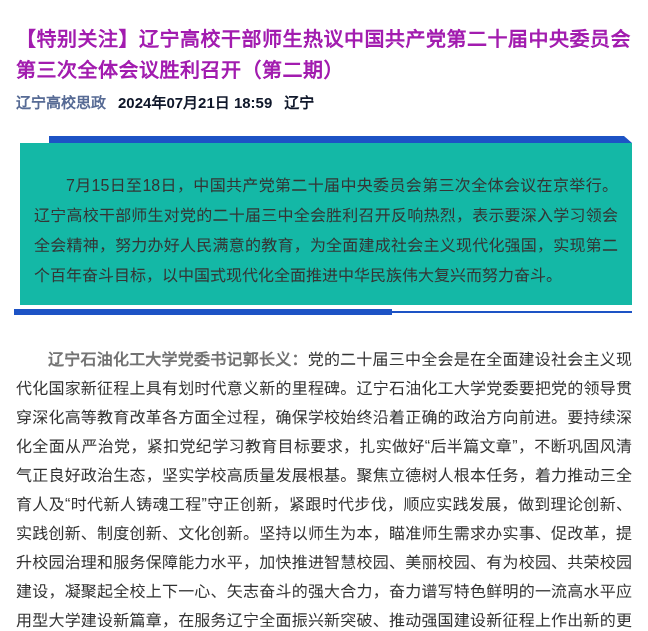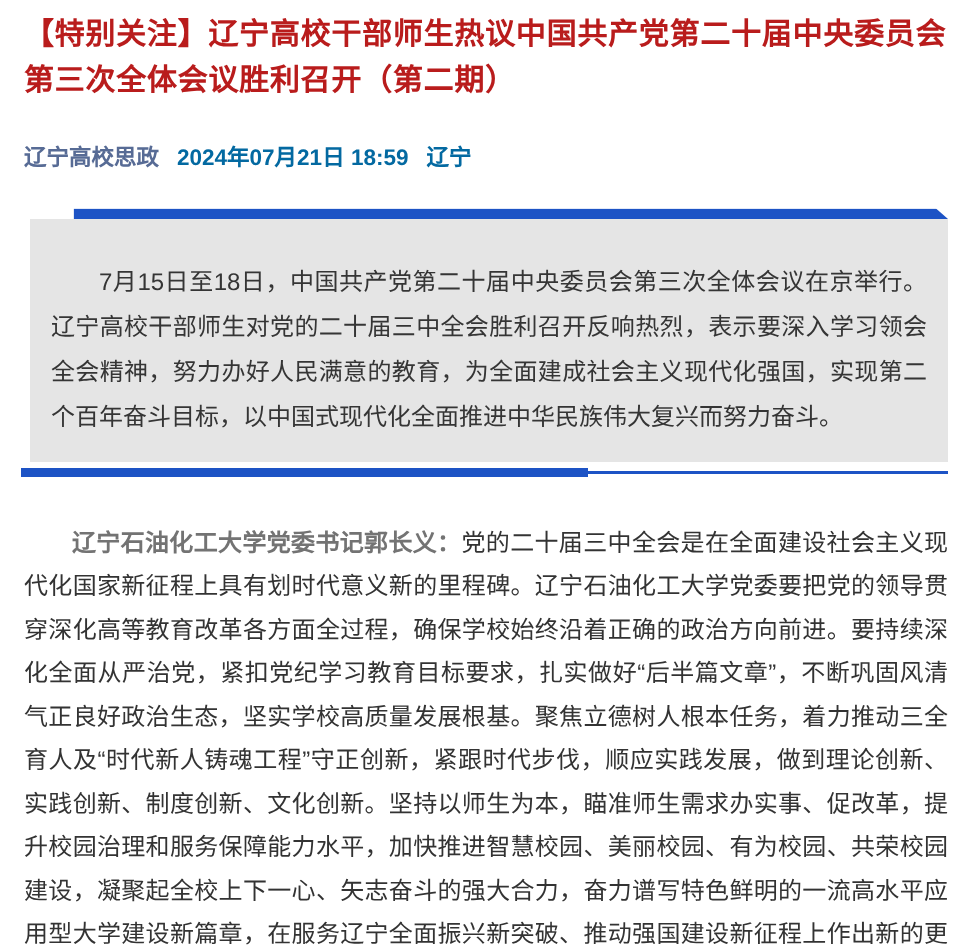--- a/index.html
+++ b/index.html
@@ -7,41 +7,41 @@
   body {
     width:648px; height:631px; overflow:hidden;
     font-family:"Liberation Sans","DejaVu Sans",sans-serif;
     -webkit-font-smoothing:antialiased;
   }
   .page { width:648px; height:631px; background:#ffffff; }
   .content { padding:0 16px; }
 
   
   .title {
-    padding-top:8px;
+    padding-top:24px;
     font-size:20px; line-height:31px; font-weight:700;
-    color:#b91c1c; letter-spacing:0.5px;
+    color:#a21caf; letter-spacing:0.5px;
   }
 
   
   .byline {
     margin-top:7px; display:flex; align-items:flex-end;
     font-size:15px; line-height:20px; white-space:nowrap;font-weight:bold;
   }
   .account { color:#576b95; cursor:pointer; margin-right:12px; }
-  .meta { color:#0369a1; margin-right:12px;margin-top:19px; }
+  .meta { color:#0f172a; margin-right:12px; }
 
   
   .quote-wrap { margin-top:23px; }
   .quote-topbar {
     height:7px; margin-left:33px; background:#1d53c5;
     clip-path:polygon(0 0, calc(100% - 8px) 0, 100% 100%, 0 100%);
   }
   .quote-box {
-    margin-left:4px; background:#e5e5e5;
+    margin-left:4px; background:#14b8a6;
     padding:28px 14px 14px 14px;
     font-size:16px; line-height:30px; color:#353535;
     text-align:justify; text-indent:2em;
   }
   .quote-bottom { margin-top:4px; display:flex; align-items:center; }
   .bar-thick { width:378px; height:6px; margin-left:-2px; background:#1d53c5; }
   .bar-thin  { flex:1; height:2px; background:#1d53c5; }
 
   
   .body-para {

